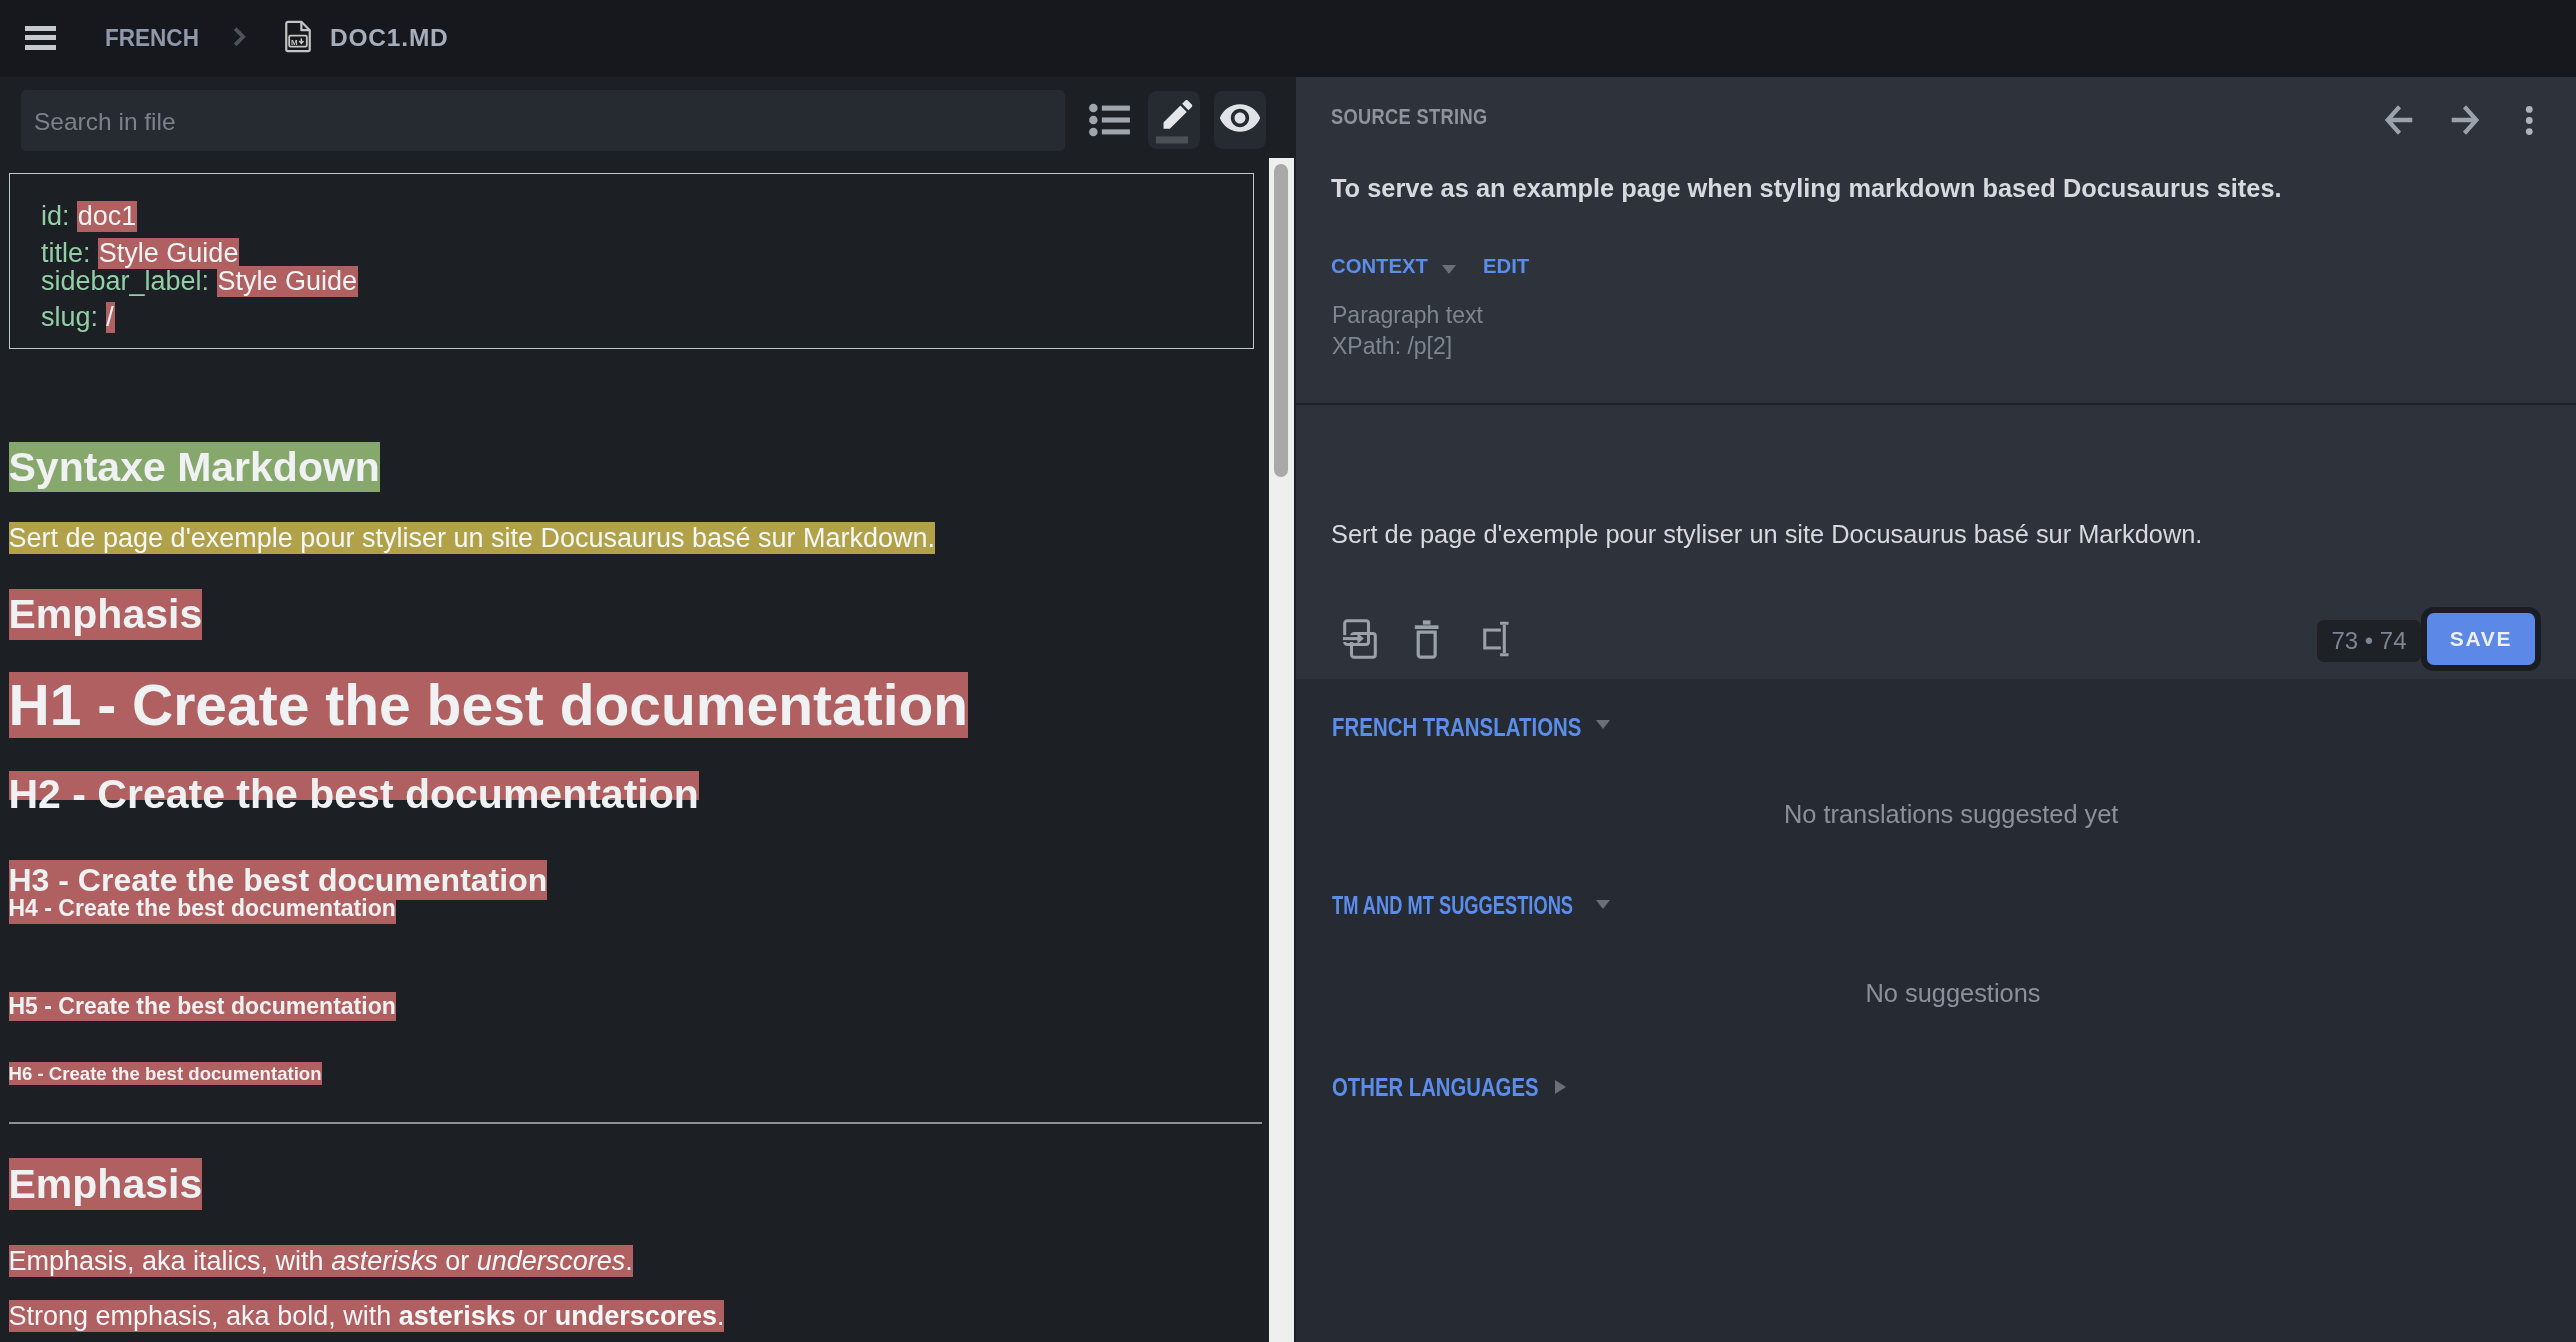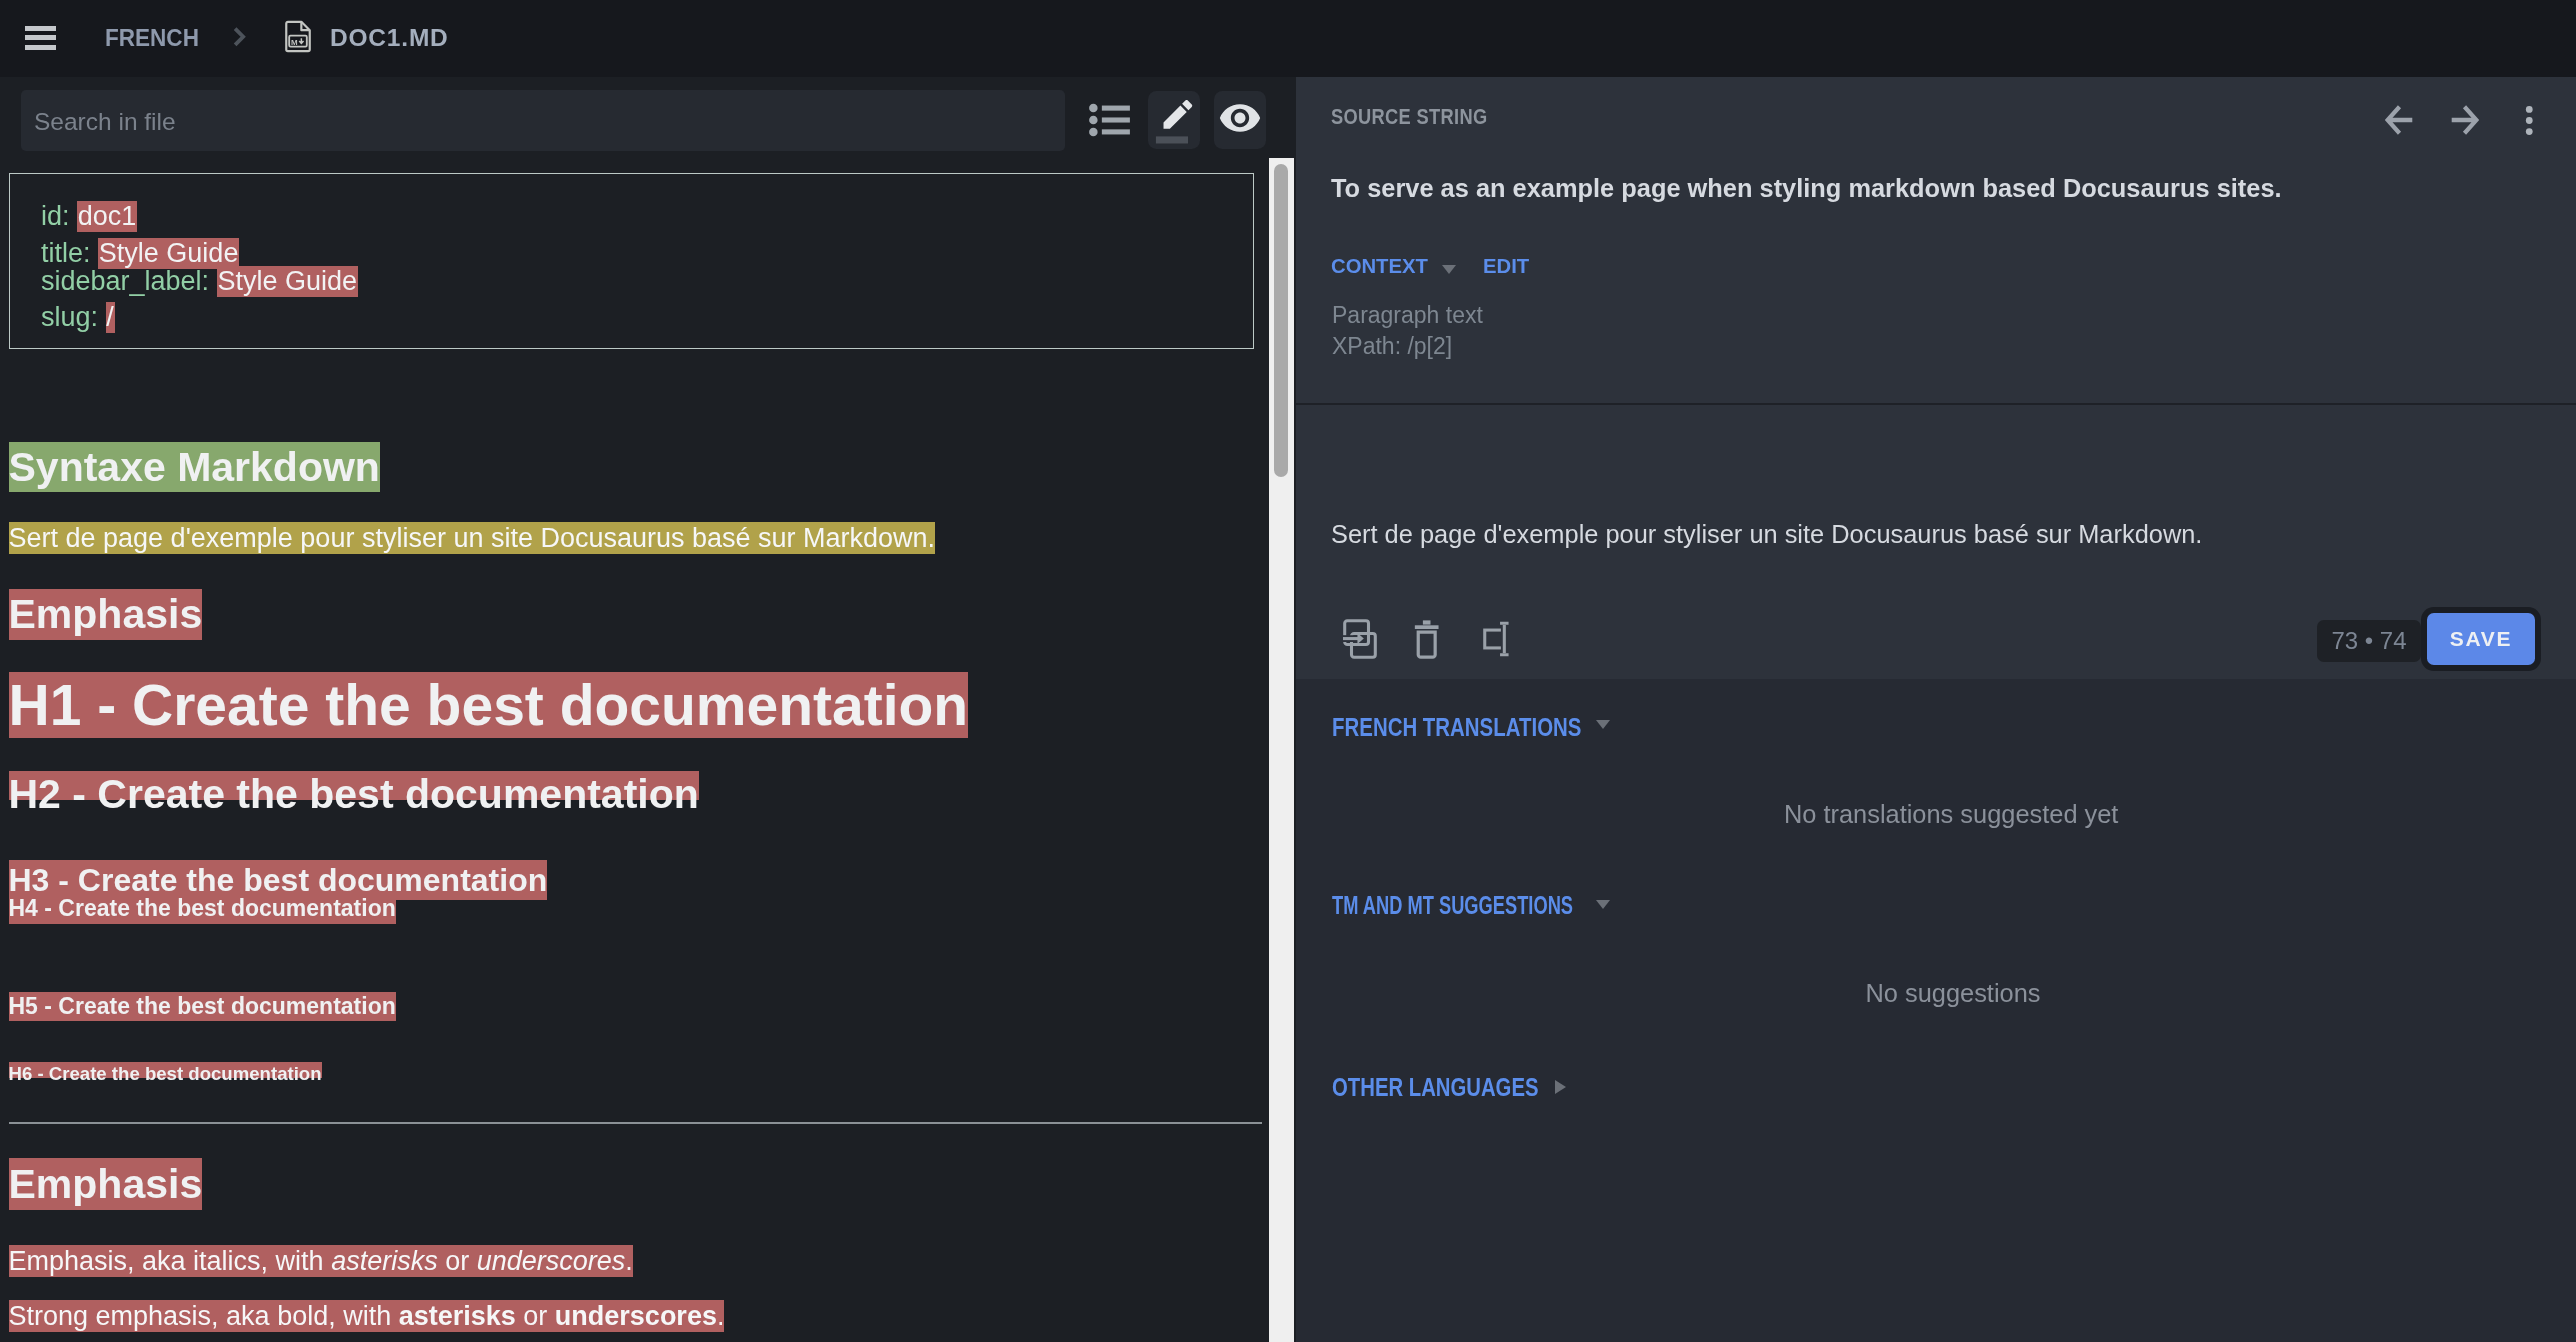--- a/index.html
+++ b/index.html
@@ -106,21 +106,21 @@
   <div class="h" style="top:514px; font-size:57px;"><span style="height:66px; line-height:66px;">H1 - Create the best documentation</span></div>
 
   <div class="h" style="top:613px; font-size:41px;"><span style="height:29px; line-height:47px;">H2 - Create the best documentation</span></div>
 
   <div class="h" style="top:702px; font-size:32px;"><span style="height:40px; line-height:40px;">H3 - Create the best documentation</span></div>
 
   <div class="h" style="top:735px; font-size:23px;"><span style="height:31px; line-height:31px;">H4 - Create the best documentation</span></div>
 
   <div class="h" style="top:834px; font-size:23px;"><span style="height:29px; line-height:29px;">H5 - Create the best documentation</span></div>
 
-  <div class="h" style="top:904px; font-size:18.6px;"><span style="height:16px; line-height:23px;">H6 - Create the best documentation</span></div>
+  <div class="h" style="top:904px; font-size:18.6px;"><span style="height:23px; line-height:23px;">H6 - Create the best documentation</span></div>
 
   <div style="position:absolute; left:8.5px; top:964px; width:1253px; height:1.7px; background:#8b9196;"></div>
 
   <div class="h" style="top:1000px; font-size:41px;"><span style="height:52px; line-height:52px;">Emphasis</span></div>
 
   <div class="para" style="top:1087px;"><span class="bgR">Emphasis, aka italics, with <i>asterisks</i> or <i>underscores</i>.</span></div>
 
   <div class="para" style="top:1142px;"><span class="bgR">Strong emphasis, aka bold, with <b>asterisks</b> or <b>underscores</b>.</span></div>
 </div>
 

